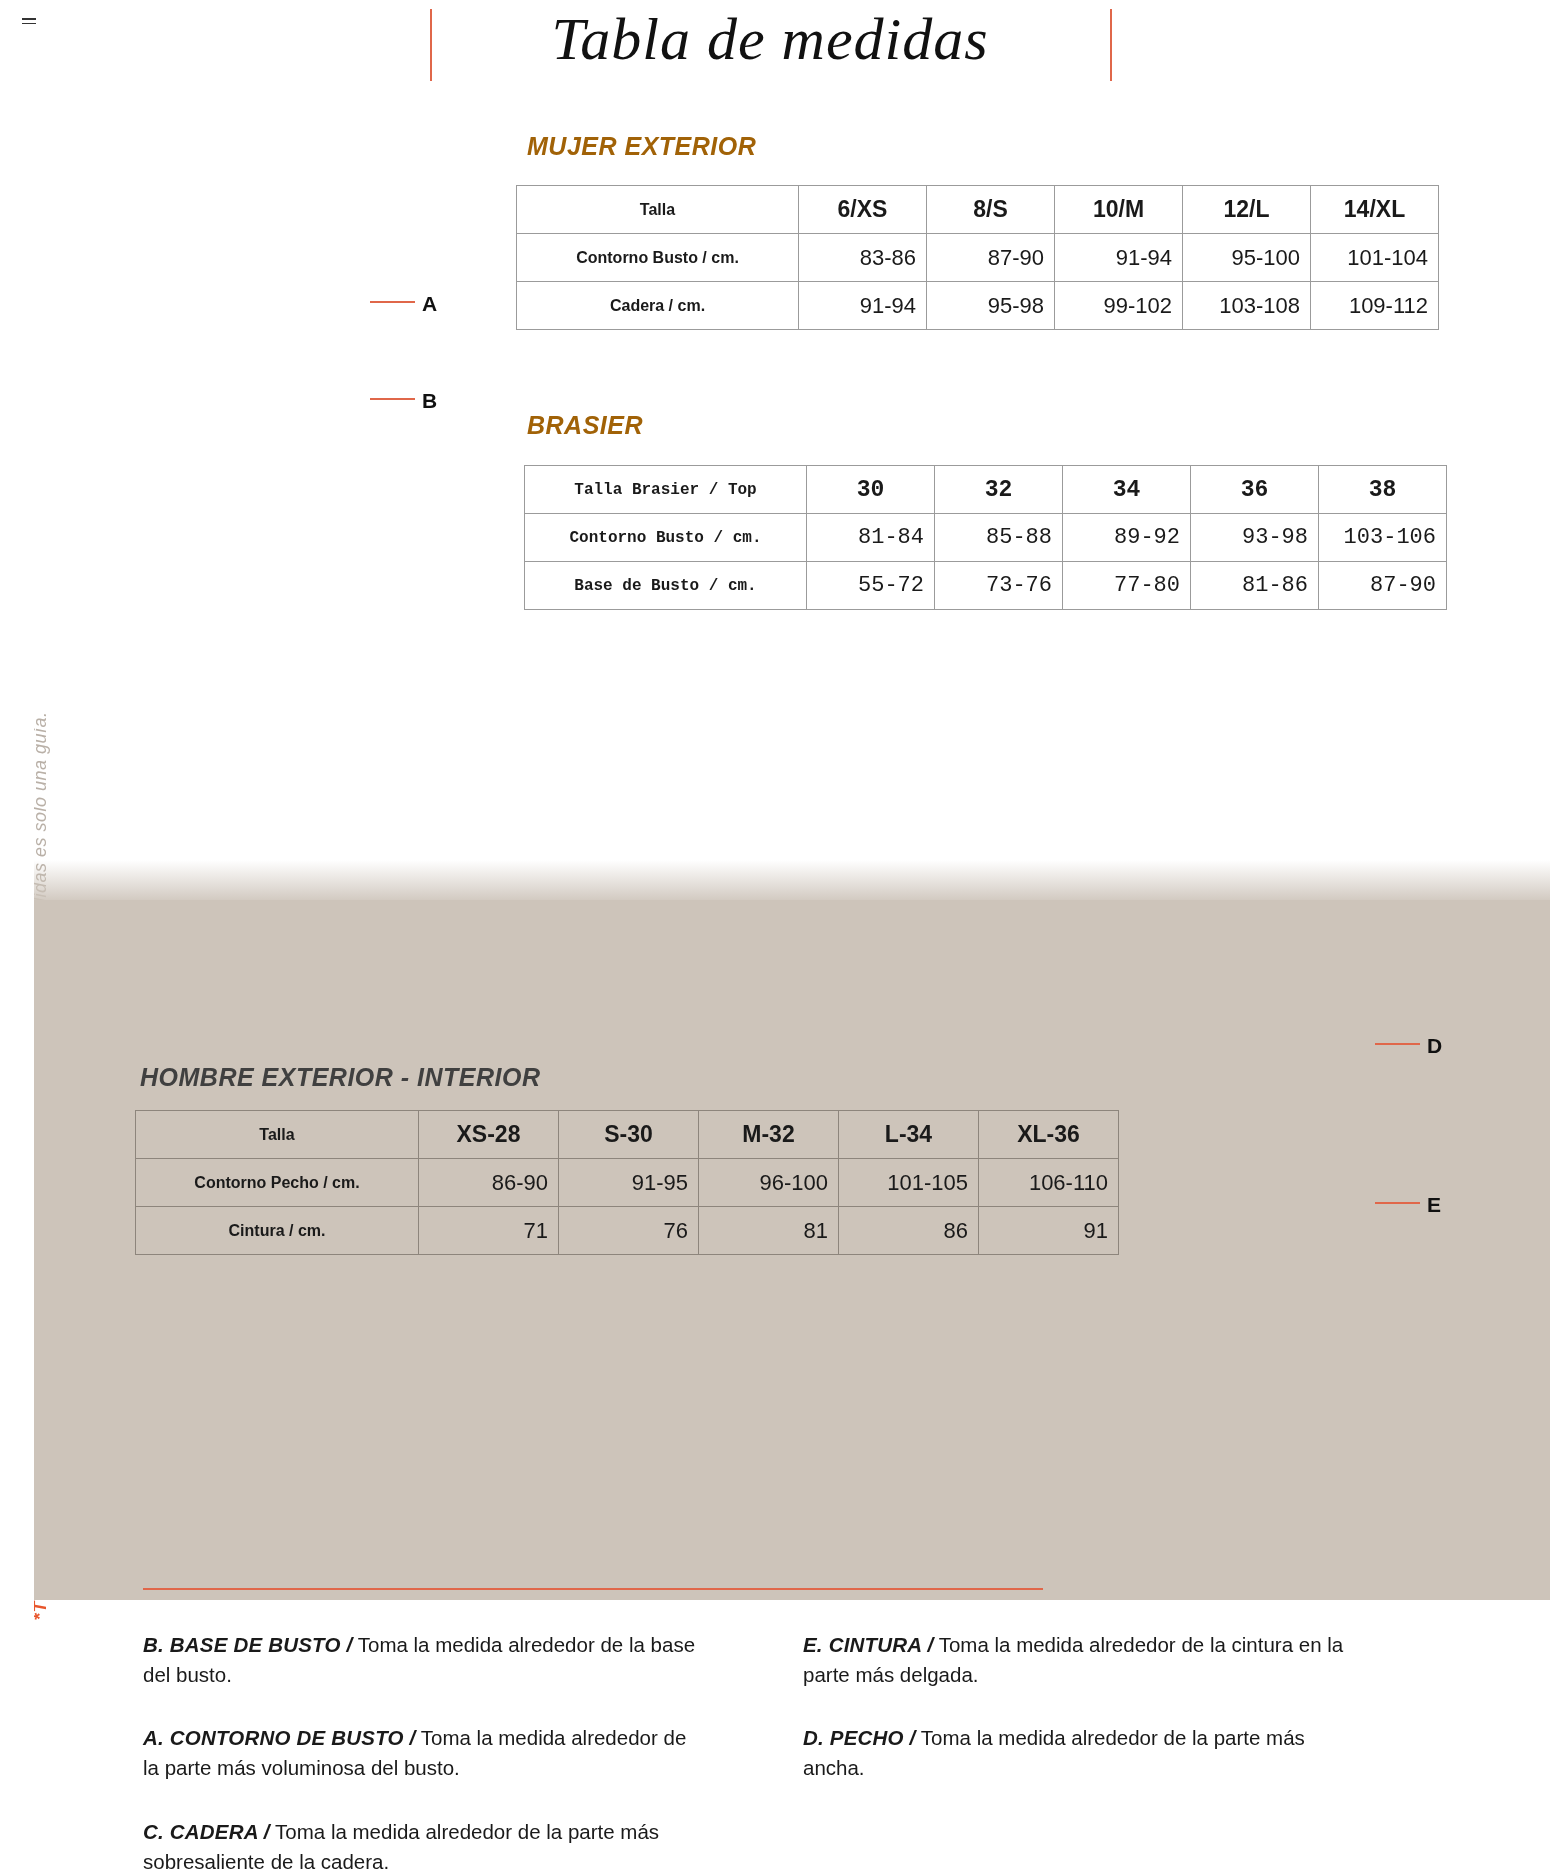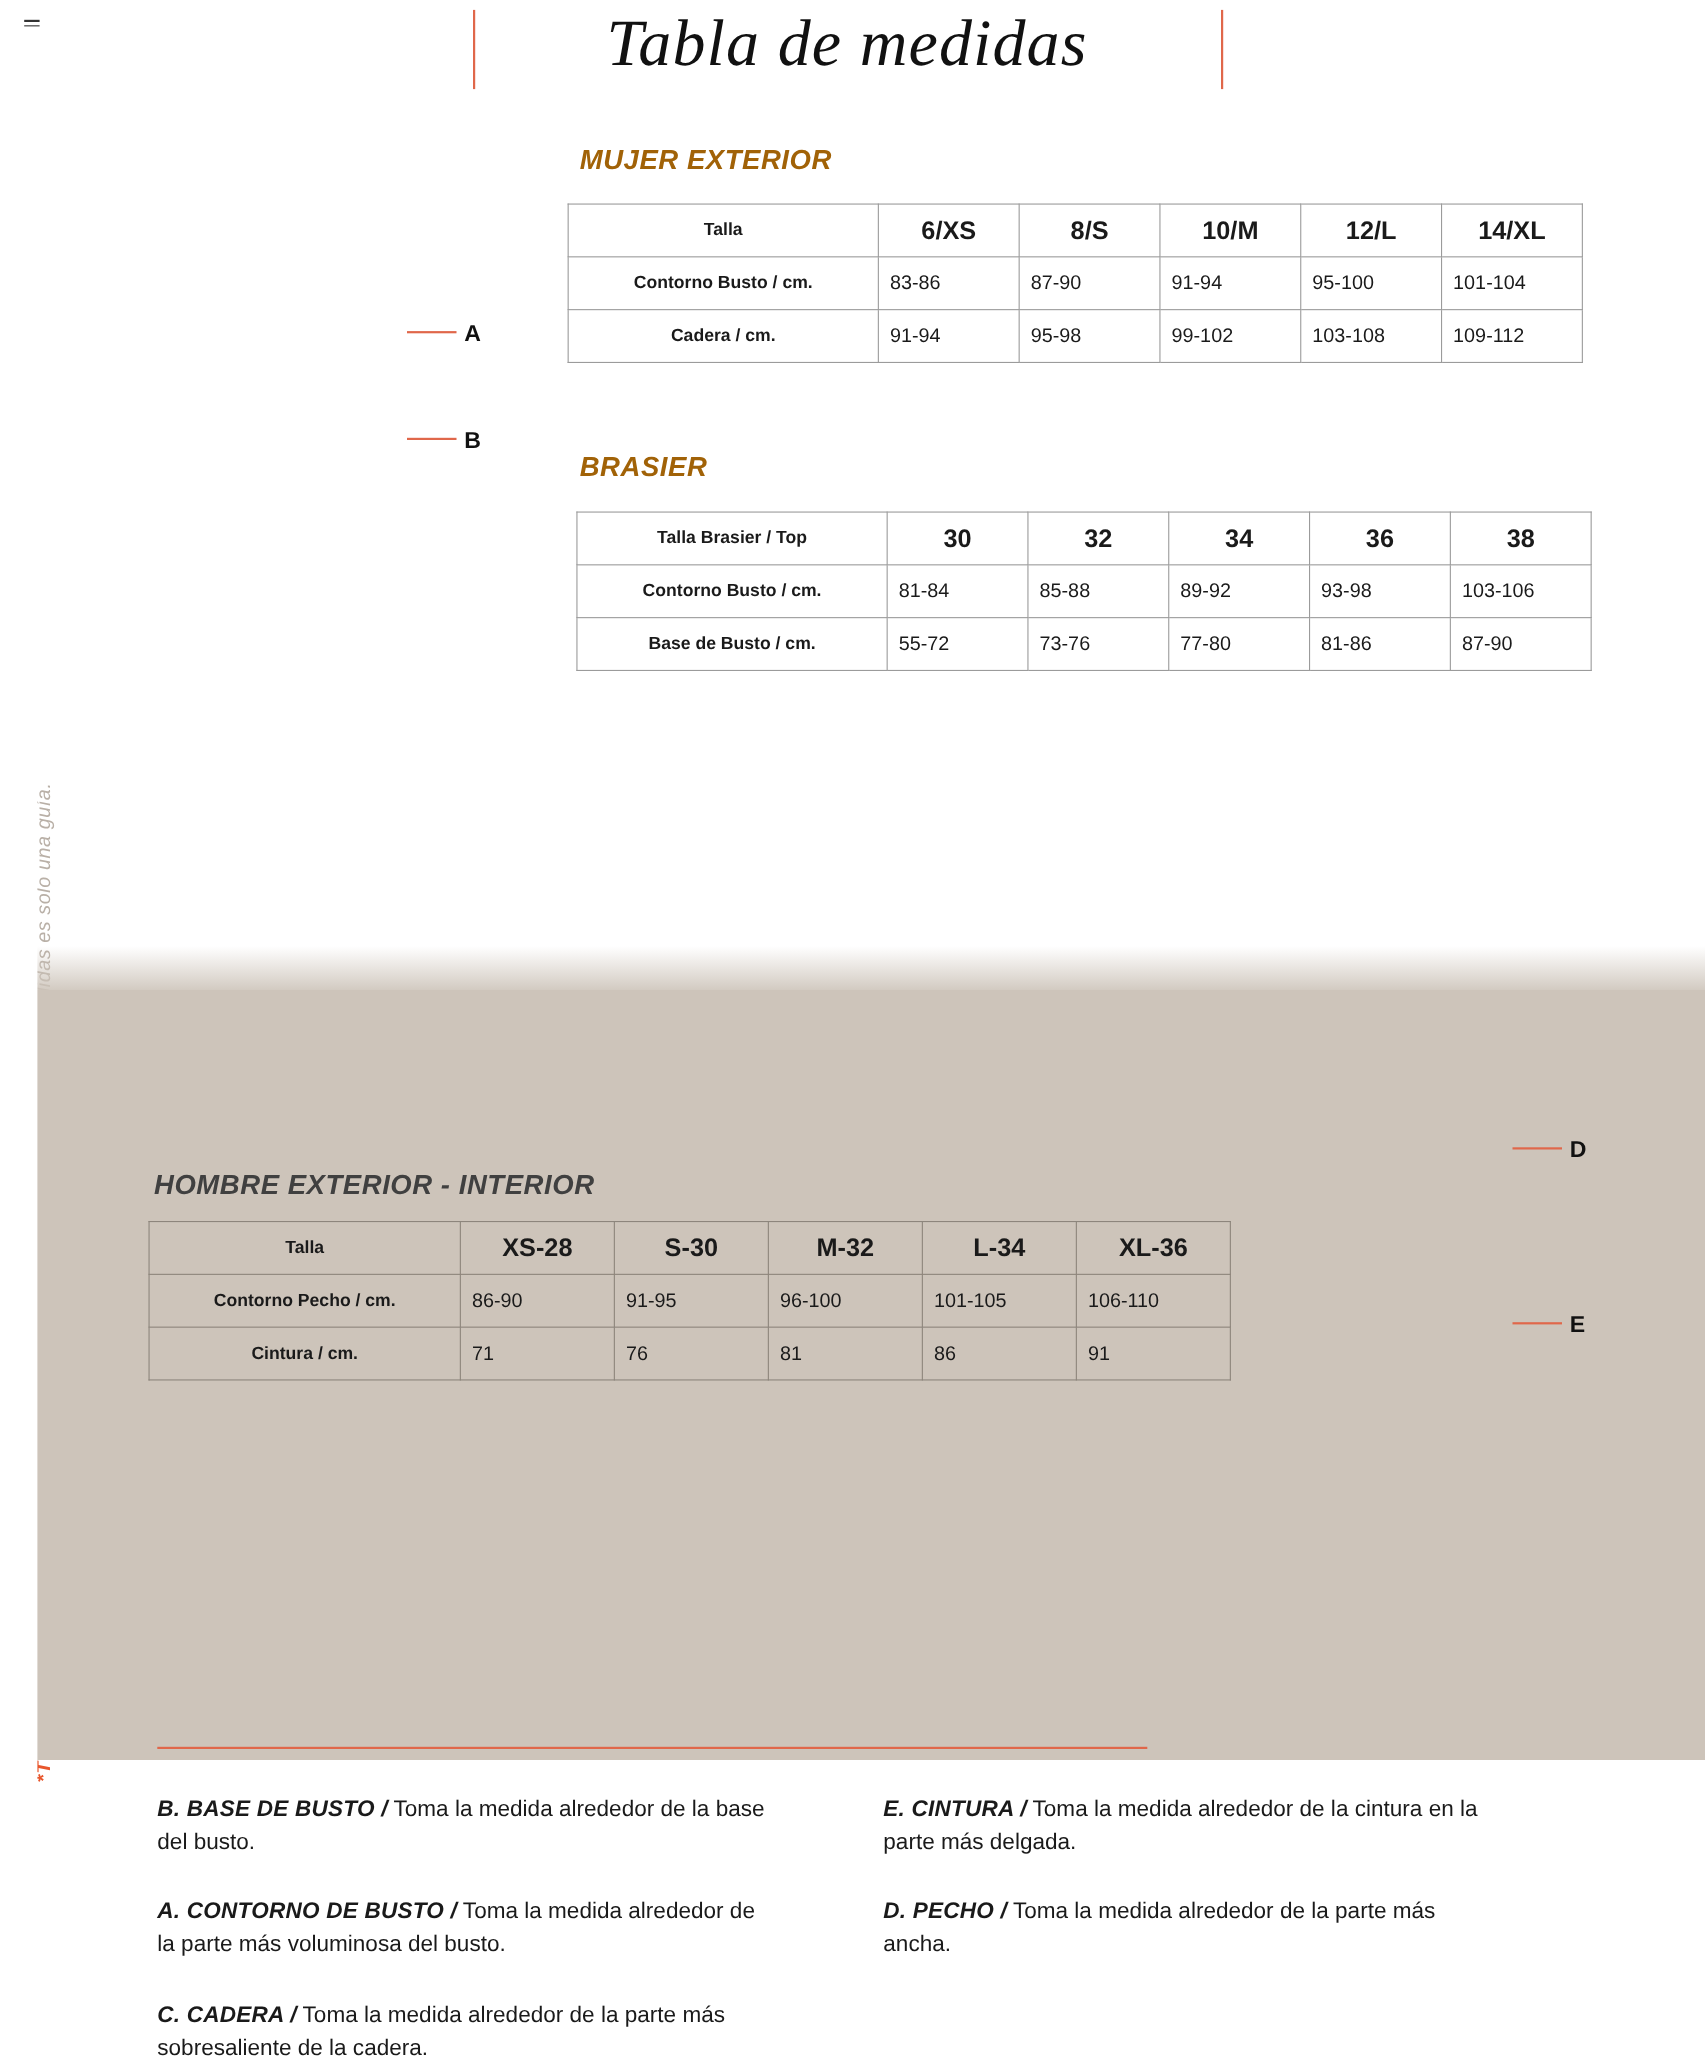--- a/index.html
+++ b/index.html
@@ -102,29 +102,29 @@
   table.size-table td.rowhead {
     font-weight:bold;
     font-size:16px;
     text-align:center;
   }
   table.size-table td.colhead {
     font-weight:bold;
     font-size:23px;
     text-align:center;
   }
-  table.size-table td.val { text-align:left; font-size:18px; }
+  table.size-table td.val { text-align:right; font-size:22px; }
 
   
   #table-mujer { left:516px; top:185px; }
   #table-mujer td.rowhead { width:282px; }
   #table-mujer td { width:128px; }
 
   
-  #table-brasier { left:524px; top:465px; }
+  #table-brasier { left:524px; top:465px;font-family:Liberation Mono, monospace; }
   #table-brasier td.rowhead { width:282px; }
   #table-brasier td { width:128px; }
 
   
   #table-hombre { left:135px; top:1110px; }
   #table-hombre td.rowhead { width:283px; }
   #table-hombre td { width:140px; }
   #table-hombre td { border-color:#8d857c; }
 
   

